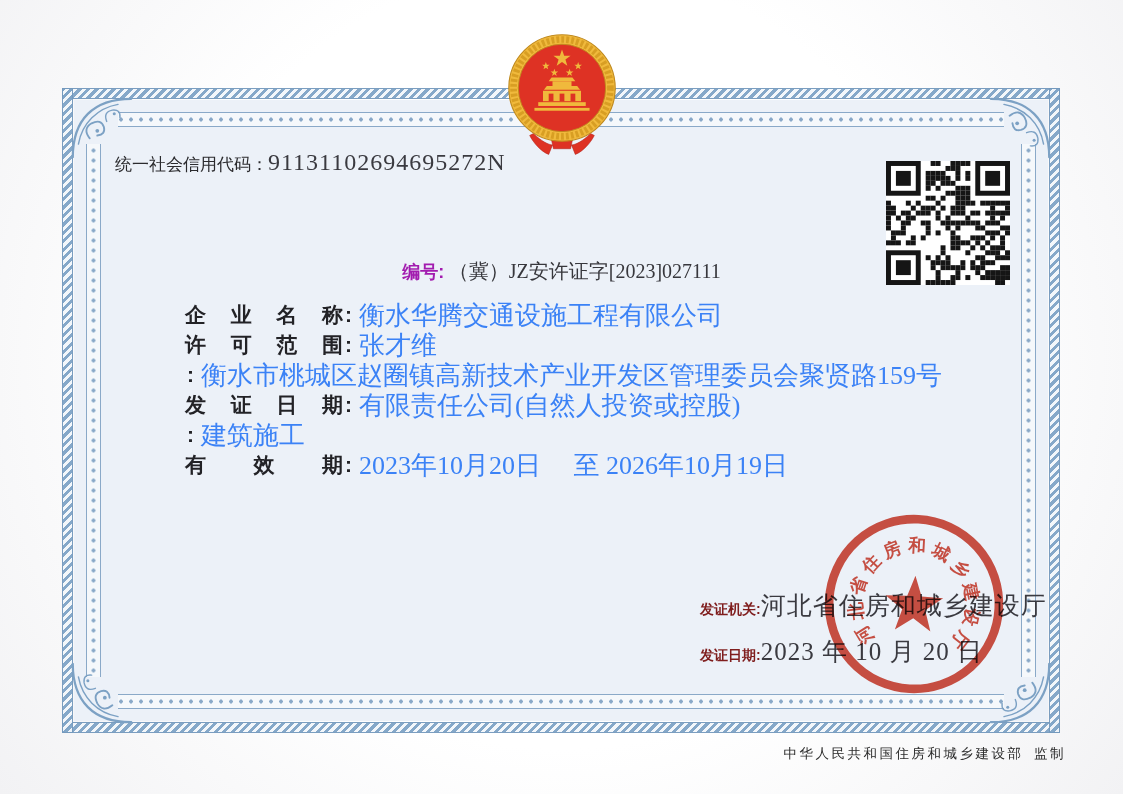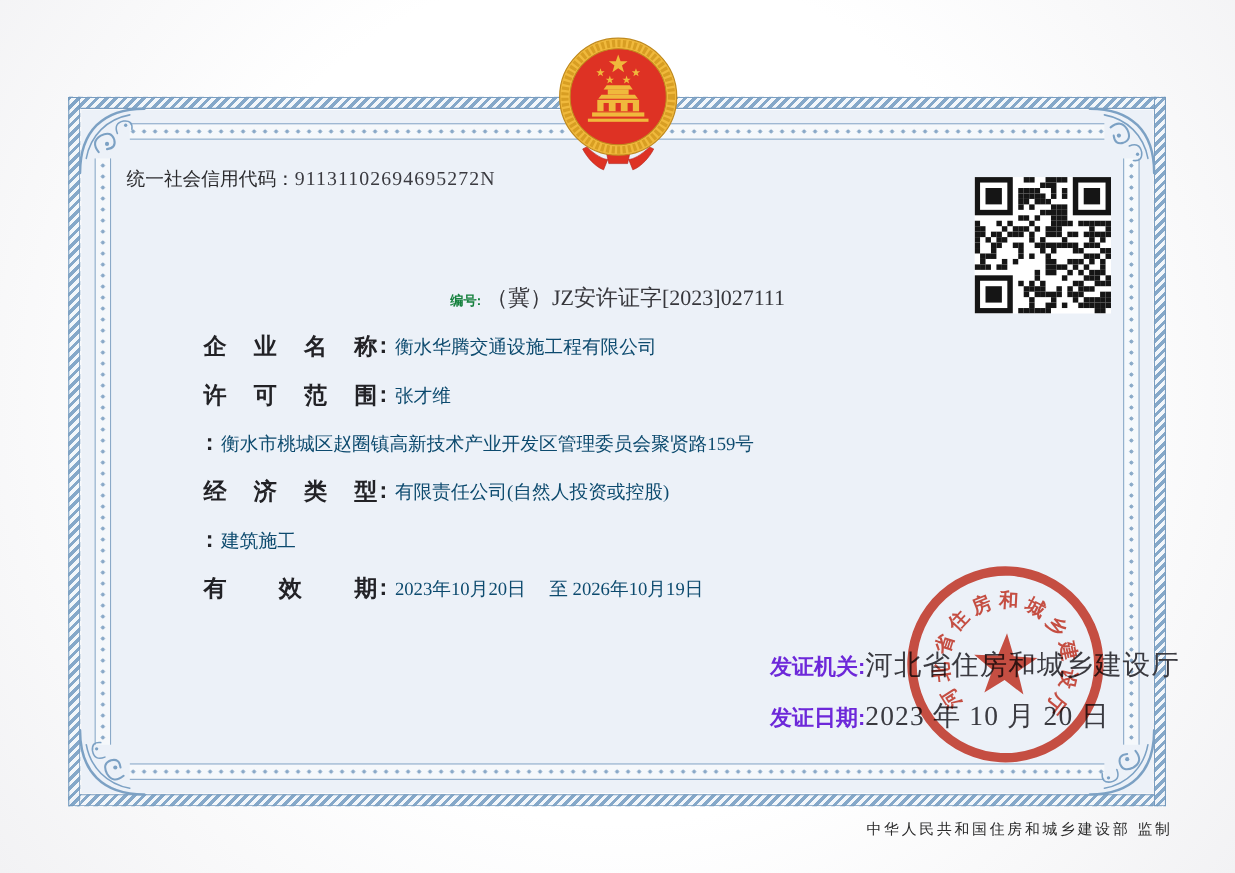--- a/index.html
+++ b/index.html
@@ -35,52 +35,52 @@
   .corner.br{right:7px;bottom:7px;transform:rotate(180deg);}
   .corner.bl{left:7px;bottom:7px;transform:rotate(270deg);}
 
   
   .emblem{position:absolute;left:50%;top:27px;transform:translateX(-50%);
           width:114px;height:138px;z-index:6;}
   .emblem svg{width:100%;height:100%;display:block;}
 
   .credit-line{position:absolute;left:115px;top:150px;line-height:24px;z-index:3;white-space:nowrap;}
   .credit-line .lbl{font-weight:400;font-size:17px;color:#2b2b2e;}
-  .credit-line .val{font-family:"Liberation Serif","DejaVu Serif",serif;font-size:18px;color:#3a3a40;letter-spacing:1px;}
+  .credit-line .val{font-family:"Liberation Serif","DejaVu Serif",serif;font-size:24px;color:#3a3a40;letter-spacing:1px;}
 
   .cert-title{position:absolute;left:0;top:177px;width:100%;text-align:center;z-index:3;
     font-size:57px;font-weight:800;color:#d6a139;letter-spacing:15px;text-indent:15px;
     text-shadow:0 1px 0 rgba(160,110,20,.25);}
 
   .serial-line{position:absolute;left:0;top:259px;width:100%;text-align:center;z-index:3;line-height:24px;white-space:nowrap;}
-  .serial-line .lbl{font-weight:700;font-size:12px;color:#15803d;margin-top:24px;}
+  .serial-line .lbl{font-weight:700;font-size:18px;color:#a21caf;margin-top:24px;}
   .serial-line .val{font-family:"Liberation Serif","DejaVu Serif",serif;font-size:20px;color:#37373c;}
 
   .qr{position:absolute;left:886px;top:161px;width:124px;height:124px;background:#fff;z-index:3;padding:0;}
   .qr svg{width:100%;height:100%;display:block;fill:#151515;}
 
-  .fields{position:absolute;left:185px;top:300px;z-index:3;display:flex;flex-direction:column;row-gap:14px;justify-content:space-between;}
+  .fields{position:absolute;left:185px;top:300px;z-index:3;display:flex;flex-direction:column;row-gap:0;justify-content:space-between;}
   .field-row{display:flex;align-items:center;height:30px;white-space:nowrap;}
   .field-label{display:inline-block;width:158px;font-weight:700;font-size:21px;color:#222226;
       text-align:justify;text-align-last:justify;}
   .field-colon{font-weight:700;font-size:21px;color:#222226;margin:0 7px 0 2px;}
-  .field-value{font-family:"Liberation Serif","DejaVu Serif",serif;font-size:17px;color:#0c4a6e;}
+  .field-value{font-family:"Liberation Serif","DejaVu Serif",serif;font-size:26px;color:#3b82f6;}
 
   .issuer-line{position:absolute;left:700px;top:592px;z-index:2;white-space:nowrap;line-height:28px;}
   .date-line{position:absolute;left:700px;top:638px;z-index:2;white-space:nowrap;line-height:28px;}
-  .issuer-line .lbl,.date-line .lbl{font-weight:700;font-size:20px;color:#6d28d9;}
+  .issuer-line .lbl,.date-line .lbl{font-weight:700;font-size:14px;color:#7f1d1d;}
   .issuer-line .val,.date-line .val{font-family:"Liberation Serif","DejaVu Serif",serif;font-size:25px;color:#3a3a40;letter-spacing:1px;}
 
   .seal{position:absolute;left:818px;top:508px;width:192px;height:192px;z-index:5;
         mix-blend-mode:multiply;opacity:.88;transform:rotate(3deg);}
   .seal svg{width:100%;height:100%;display:block;}
   .seal-char{font-family:"Liberation Serif","DejaVu Serif",serif;font-size:17.5px;font-weight:700;fill:#cf3a2a;}
 
   .footer-line{position:absolute;top:745px;right:57px;z-index:2;
-     font-family:Liberation Sans, sans-serif;font-size:13.5px;color:#2a2a2a;letter-spacing:2.5px;}
+     font-family:Liberation Mono, monospace;font-size:13.5px;color:#2a2a2a;letter-spacing:2.5px;}
 </style>
 </head>
 <body>
 
 <div class="screen">
 
   <div class="frame">
     <div class="interior"></div>
     <div class="band ob top"></div>
     <div class="band ob bottom"></div>
@@ -434,21 +434,21 @@
     <div class="field-row">
       <span class="field-label">许可范围</span>
         <span class="field-colon">:</span>
         <span class="field-value">张才维</span>
     </div>
     <div class="field-row">
         <span class="field-colon">:</span>
         <span class="field-value">衡水市桃城区赵圈镇高新技术产业开发区管理委员会聚贤路159号</span>
     </div>
     <div class="field-row">
-      <span class="field-label">经济类型</span>
+      <span class="field-label">发证日期</span>
         <span class="field-colon">:</span>
         <span class="field-value">有限责任公司(自然人投资或控股)</span>
     </div>
     <div class="field-row">
         <span class="field-colon">:</span>
         <span class="field-value">建筑施工</span>
     </div>
     <div class="field-row">
       <span class="field-label">有效期</span>
         <span class="field-colon">:</span>

